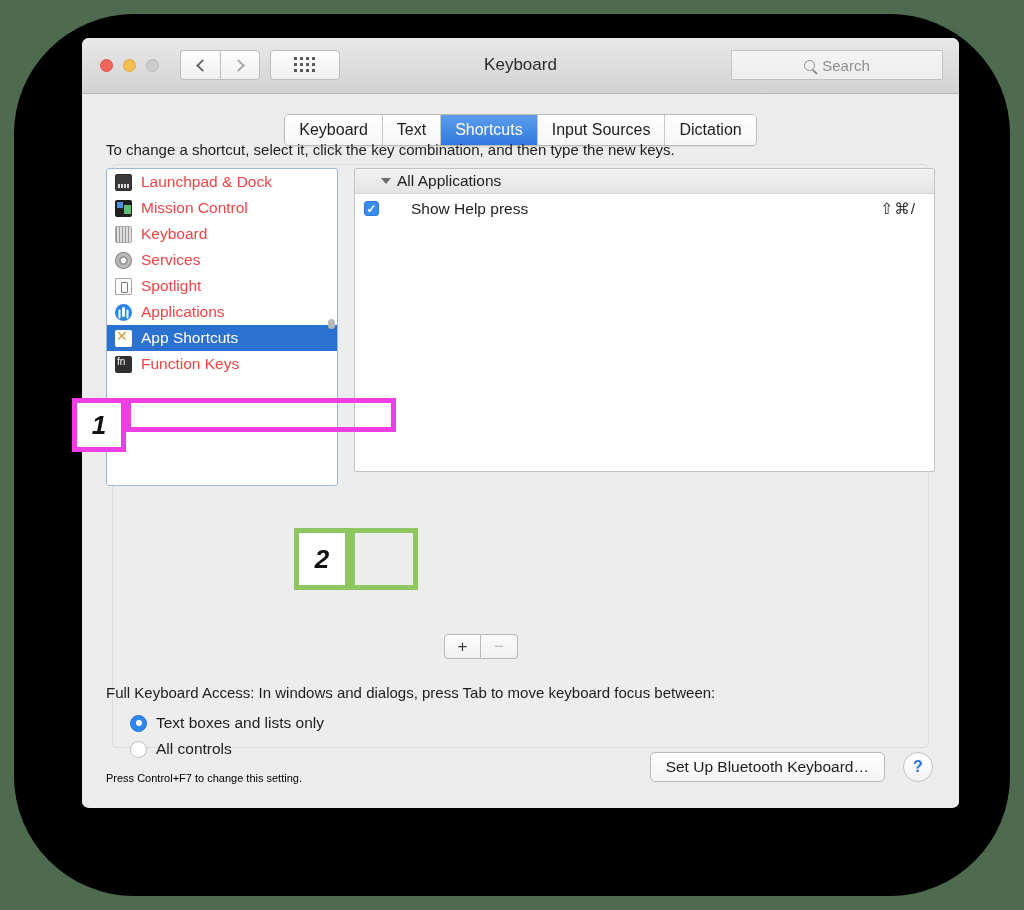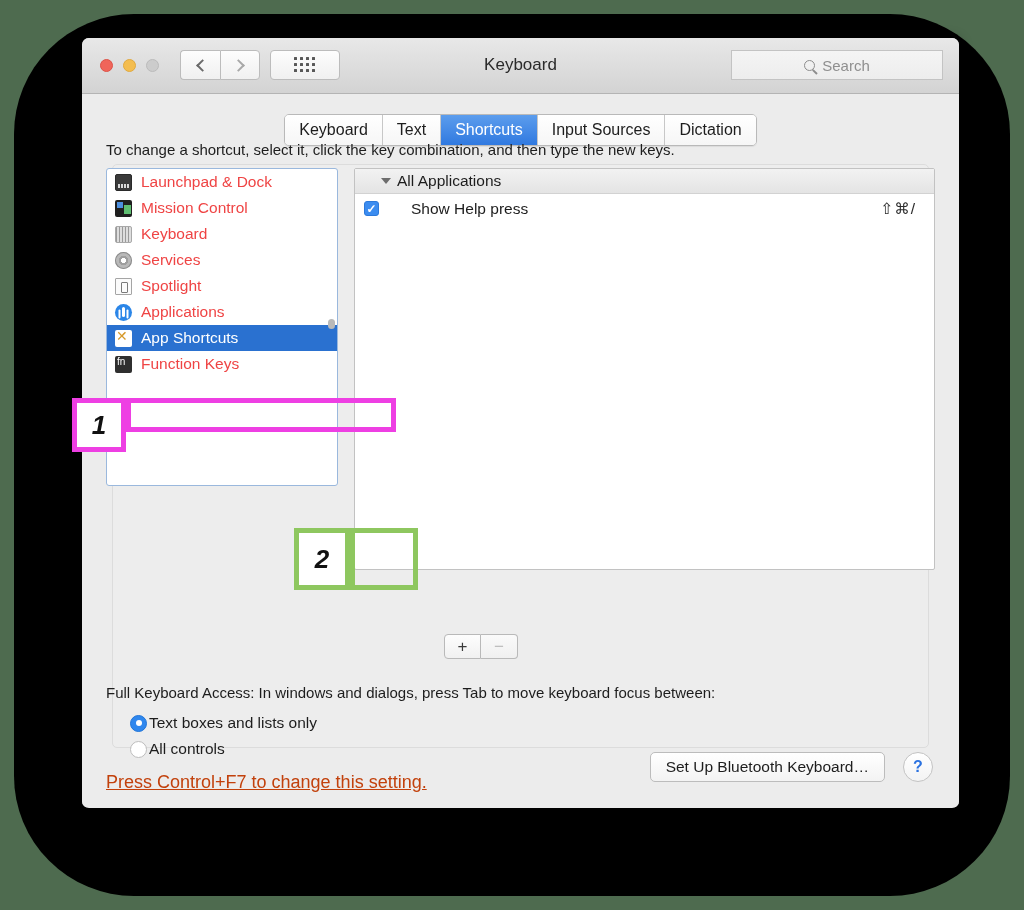--- a/index.html
+++ b/index.html
@@ -127,21 +127,21 @@
   .ico-appstore { background: #ffffff; }
   .ico-appstore::after { content:"✕"; position:absolute; left:1px; top:-2px; font-size:14px; color:#d79a2b; transform: rotate(0deg); }
   .ico-fn { background: #2f2f2f; border-radius: 2px; }
   .ico-fn::after { content:"fn"; position:absolute; left:2px; top:0px; font-size:10px; color:#fff; font-family:"Liberation Sans",sans-serif; }
 
   #side-scroll { position: absolute; right: 1px; top: 0; width: 9px; height: 100%; }
   #side-thumb { position: absolute; left: 1px; top: 150px; width: 7px; height: 10px; background: #b9b9b9; border-radius: 4px; }
 
   
   #rightlist {
-    position: absolute; left: 272px; top: 74px; right: 24px; height: 402px;
+    position: absolute; left: 272px; top: 74px; right: 24px; height: 304px;
     background: #fff; border: 1px solid #c2c2c2; border-radius: 2px; overflow: hidden;
   }
   #group-header {
     display: flex; align-items: center; height: 25px; padding-left: 26px; gap: 6px;
     background: linear-gradient(#f2f2f2,#e4e4e4); border-bottom: 1px solid #d2d2d2;
   }
   #disclosure { width: 0; height: 0; border-left: 5.5px solid transparent; border-right: 5.5px solid transparent; border-top: 6px solid #6d6d6d; }
   #group-label { font-size: 15.5px; color: #1d1d1d; }
   .shortcut-row { display: flex; align-items: center; height: 29px; padding: 0 18px 0 9px; }
   .row-check {
@@ -157,28 +157,28 @@
   .pmbtn {
     width: 37px; height: 25px; background: linear-gradient(#fdfdfd,#f1f1f1);
     border: 1px solid #b9b9b9; display: flex; align-items: center; justify-content: center;
     font-size: 17px; color: #3a3a3a;
   }
   #btn-add { border-radius: 4px 0 0 4px; }
   #btn-remove { border-radius: 0 4px 4px 0; border-left: none; color: #bdbdbd; background: linear-gradient(#fafafa,#f0f0f0); }
 
   
   #fka-label { position: absolute; left: 24px; top: 590px; font-size: 15px; color: #1d1d1d; }
-  .radio-row { position: absolute; left: 48px; display: flex; align-items: center; gap: 2px; }
+  .radio-row { position: absolute; left: 48px; display: flex; align-items: center; gap: 9px; }
   #radio-row-0 { top: 620px; }
   #radio-row-1 { top: 646px; }
   .radio { width: 17px; height: 17px; border-radius: 50%; background: #fff; border: 1px solid #bdbdbd; display:flex; align-items:center; justify-content:center; }
   .radio.on { background: #2f87ee; border-color: #2175d8; }
   .radio.on::after { content:""; width: 6px; height: 6px; border-radius: 50%; background: #fff; }
   .radio-label { font-size: 15.5px; color: #1d1d1d; }
-  #fka-note { position: absolute; left: 24px; top: 678px; font-size: 18px; color: #c2410c; text-decoration: underline; }
+  #fka-note { position: absolute; left: 24px; top: 678px; font-size: 11px; color: #000000; }
 
   
   #btn-bluetooth {
     position: absolute; right: 74px; bottom: 25px; height: 30px; padding: 0 15px;
     background: linear-gradient(#ffffff,#f3f3f3); border: 1px solid #bcbcbc; border-radius: 5px;
     display: flex; align-items: center; font-size: 15.5px; color: #1d1d1d;
   }
   #btn-help {
     position: absolute; right: 26px; bottom: 25px; width: 30px; height: 30px; border-radius: 50%;
     background: linear-gradient(#ffffff,#f3f3f3); border: 1px solid #c3c3c3;

